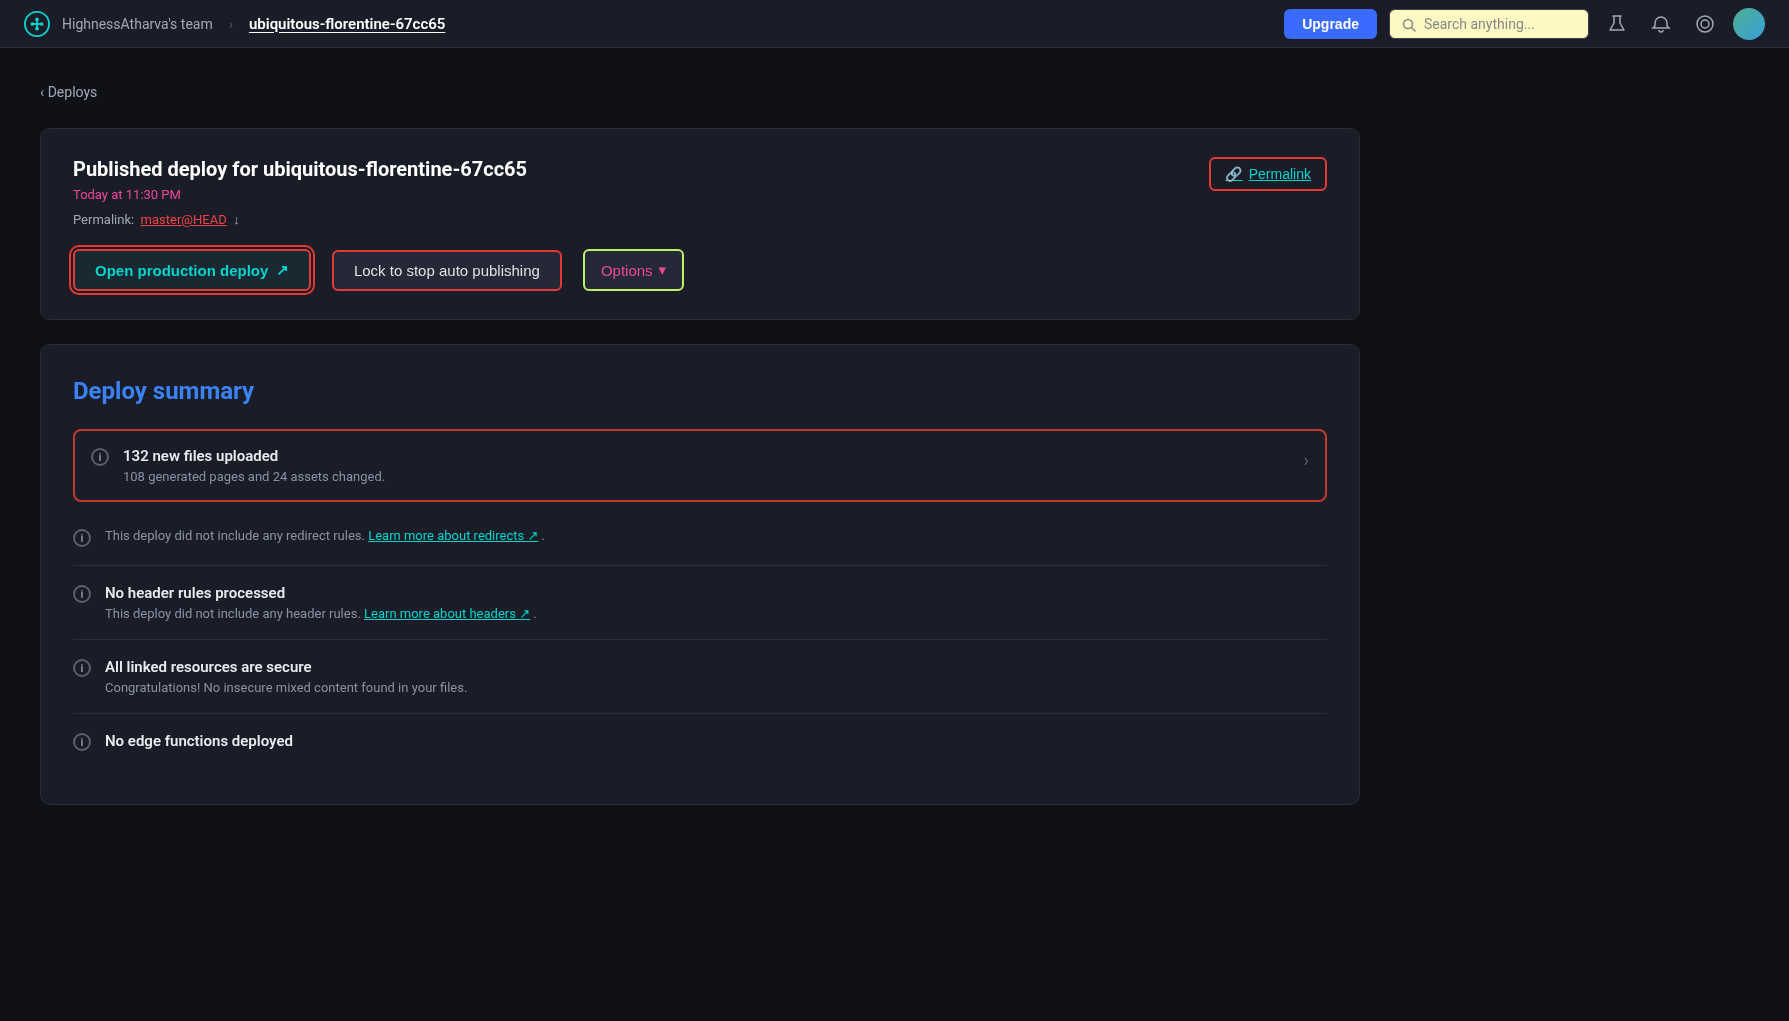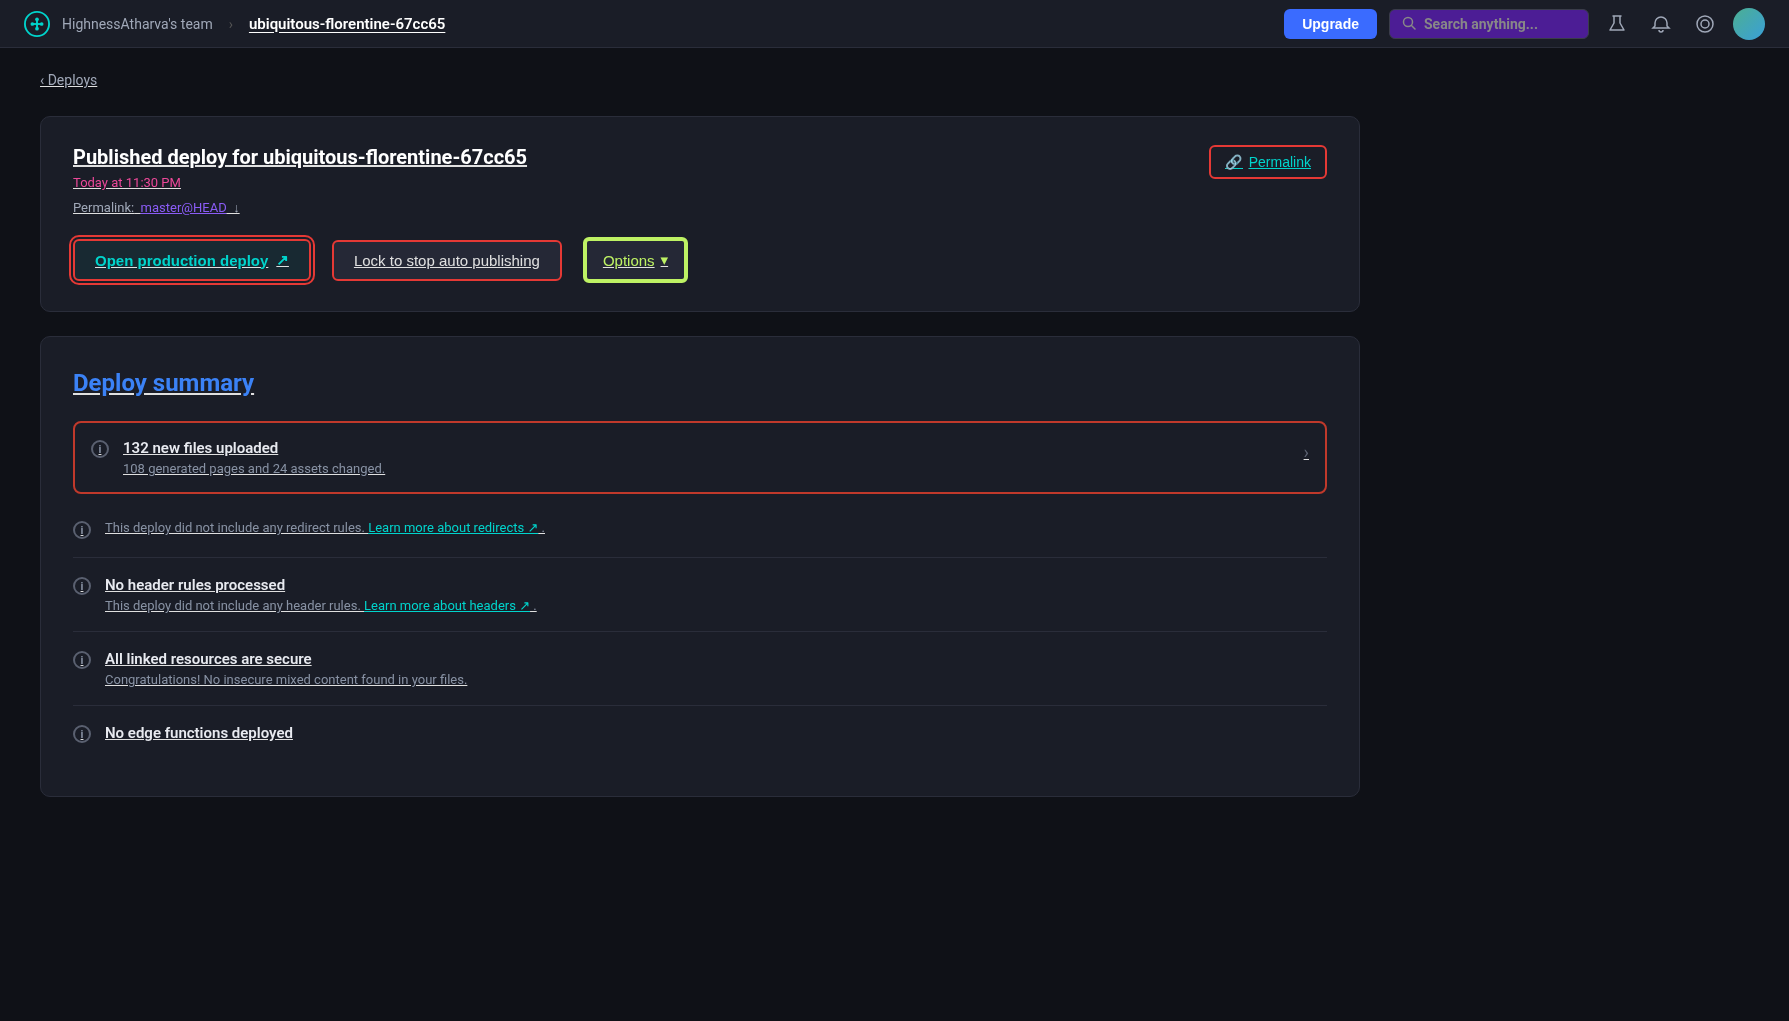--- a/index.html
+++ b/index.html
@@ -52,31 +52,30 @@
       color: #fff;
       border: none;
       border-radius: 6px;
       padding: 7px 18px;
       font-size: 14px;
       font-weight: 600;
       cursor: pointer;
     }
     .search-box {
       display: flex;
-      align-items: flex-start;
-      background: #4c1d95;
+      align-items: flex-end;
+      background: #fef9c3;
       border: 1px solid #3a3d4a;
       border-radius: 6px;
       padding: 6px 12px;
       gap: 8px;
       color: #888;
       font-size: 14px;
       cursor: text;
       min-width: 200px;
-      font-weight: bold;
     }
     .search-box svg { color: #888; }
     .topnav-icon {
       width: 32px;
       height: 32px;
       display: flex;
       align-items: center;
       justify-content: center;
       color: #a0a8b8;
       cursor: pointer;
@@ -85,23 +84,22 @@
     .avatar {
       width: 32px;
       height: 32px;
       border-radius: 50%;
       background: linear-gradient(135deg, #4caf92, #3a9fd8);
       cursor: pointer;
     }
 
     
     .main {
-      padding: 24px 40px;
+      padding: 36px 40px;
       max-width: 1400px;
-      text-decoration: underline;
     }
 
     .breadcrumb {
       display: flex;
       align-items: center;
       gap: 6px;
       color: #a0a8b8;
       font-size: 14px;
       margin-bottom: 28px;
       cursor: pointer;
@@ -125,21 +123,21 @@
       color: #ec4899;
       font-size: 13px;
       margin-bottom: 10px;
     }
     .deploy-card-prod {
       color: #a0a8b8;
       font-size: 13px;
       margin-bottom: 22px;
     }
     .deploy-card-prod a {
-      color: #8b5cf6;
+      color: #ef4444;
       text-decoration: underline;
       text-align: center;
     }
     .permalink-btn {
       display: inline-flex;
       align-items: center;
       gap: 6px;
       color: #00d4cc;
       background: transparent;
       border: 2px solid #e53935;
@@ -185,26 +183,26 @@
       border-radius: 6px;
       padding: 10px 20px;
       font-size: 15px;
       font-weight: 500;
       color: #e0e0e0;
       cursor: pointer;
       background-color: #252836;
     }
     .btn-options {
       background: #252836;
-      border: 4px solid #bef264;
+      border: 2px solid #bef264;
       border-radius: 6px;
       padding: 10px 16px;
       font-size: 15px;
       font-weight: 500;
-      color: #bef264;
+      color: #ec4899;
       cursor: pointer;
       display: flex;
       align-items: center;
       gap: 6px;
     }
 
     
     .summary-card {
       background: #1a1d27;
       border: 1px solid #2a2d3a;

